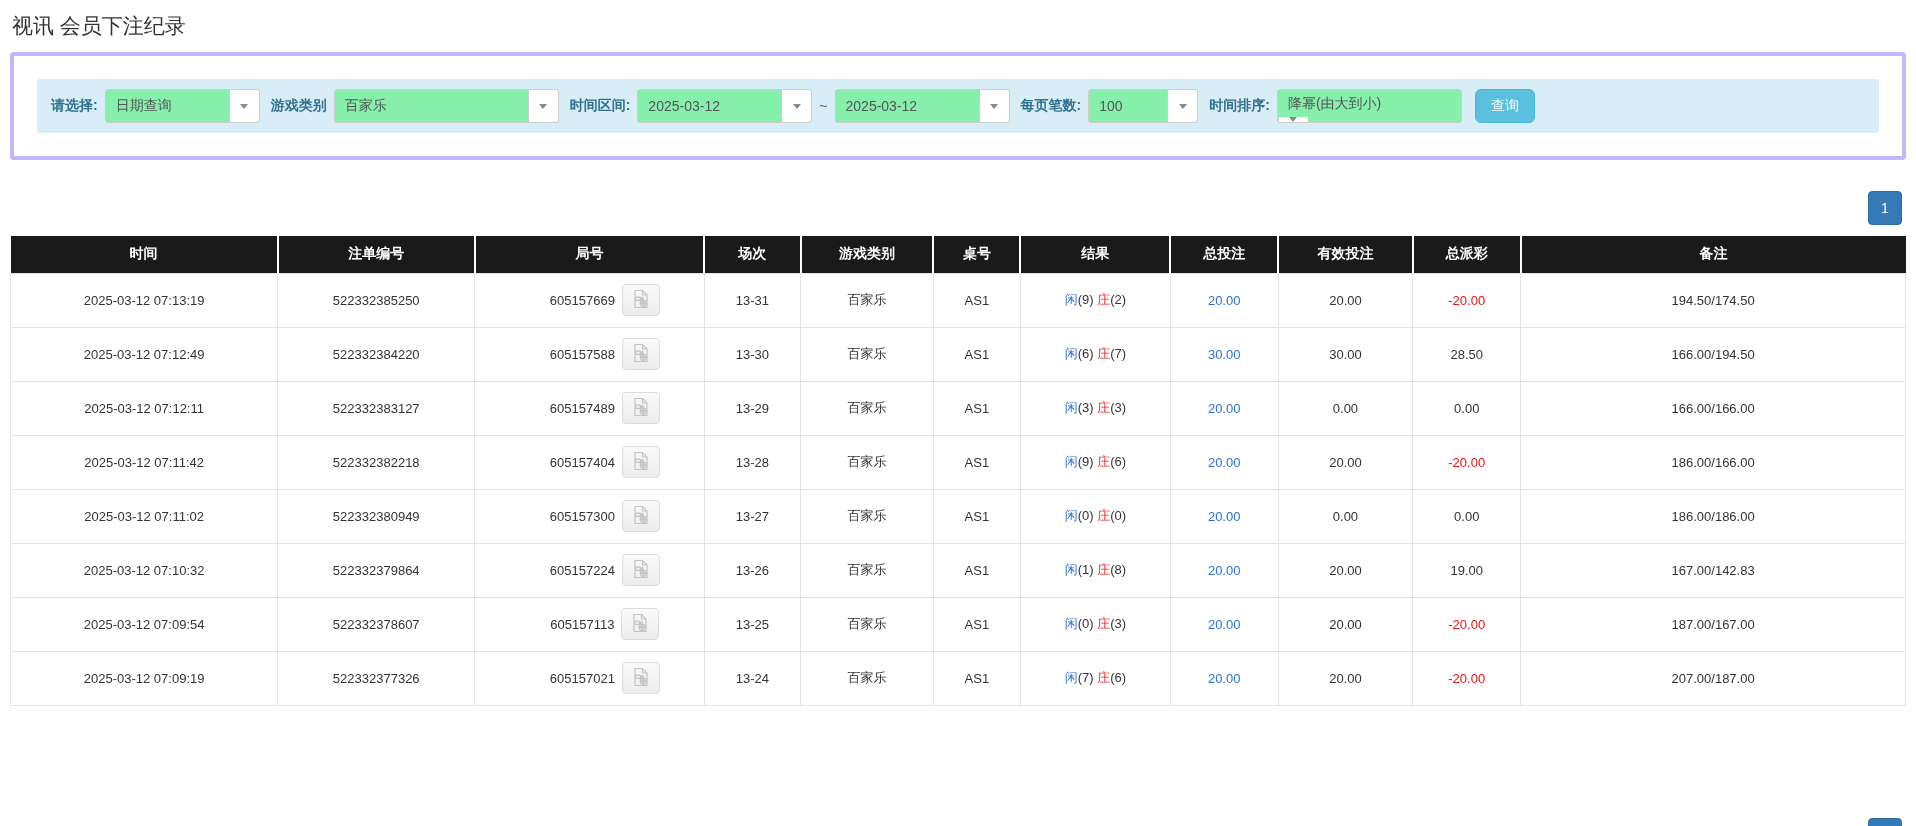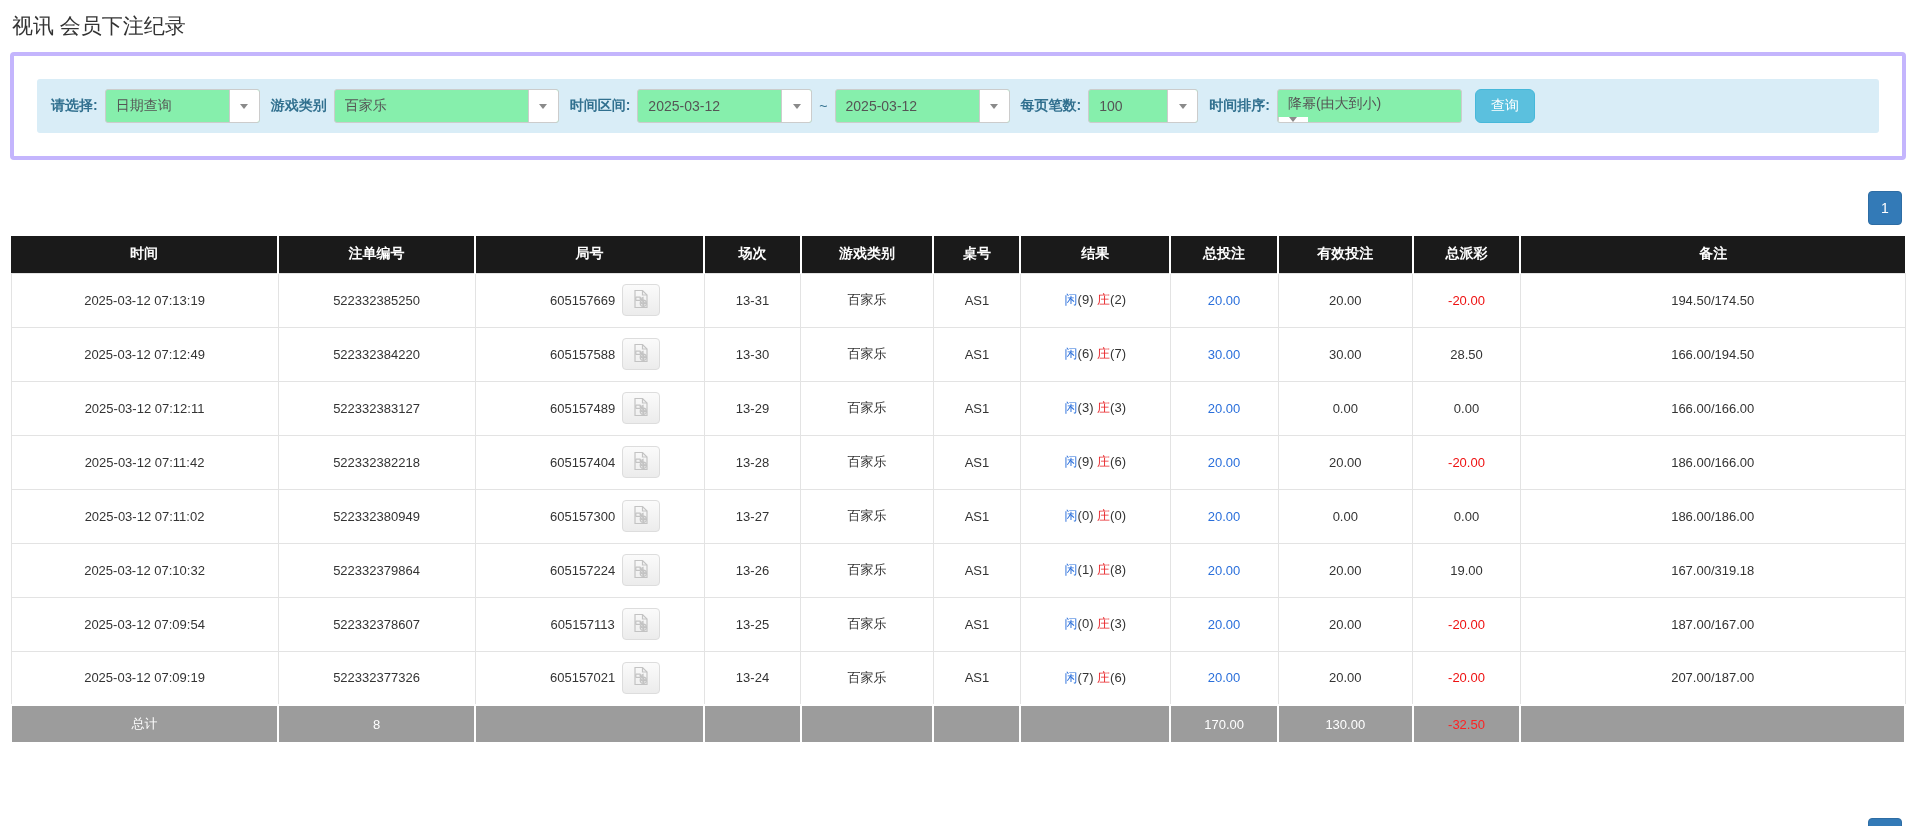--- a/index.html
+++ b/index.html
@@ -288,21 +288,21 @@
                   <circle cx="14" cy="14.2" r="0.55" fill="#c3c3c3"></circle>
                 </svg></span>
             </button></td>
           <td>13-26</td>
           <td>百家乐</td>
           <td>AS1</td>
           <td><span class="blue">闲</span><span class="dark">(1)</span> <span class="red">庄</span><span class="dark">(8)</span></td>
           <td><a class="bet-link">20.00</a></td>
           <td>20.00</td>
           <td><span class="dark">19.00</span></td>
-          <td>167.00/319.18</td>
+          <td>167.00/142.83</td>
         </tr>
         <tr>
           <td>2025-03-12 07:09:54</td>
           <td>522332378607</td>
           <td><span class="round-id">605157113</span><button class="video-btn">
               <span><svg width="20" height="20" viewBox="0 0 20 20" fill="none" stroke="#c3c3c3" stroke-width="1.2">
                   <path d="M4 1.5 H11.5 L16 6 V18.5 H4 Z"></path>
                   <path d="M11.5 1.5 V6 H16"></path>
                   <rect x="4.8" y="8.2" width="4.6" height="3.2" rx="0.5"></rect>
                   <path d="M9.4 9.8 L12 8.4 V11.6 Z"></path>
@@ -342,33 +342,20 @@
             </button></td>
           <td>13-24</td>
           <td>百家乐</td>
           <td>AS1</td>
           <td><span class="blue">闲</span><span class="dark">(7)</span> <span class="red">庄</span><span class="dark">(6)</span></td>
           <td><a class="bet-link">20.00</a></td>
           <td>20.00</td>
           <td><span class="neg">-20.00</span></td>
           <td>207.00/187.00</td>
         </tr>
-        <tr class="total-row">
-          <td>总计</td>
-          <td>8</td>
-          <td></td>
-          <td></td>
-          <td></td>
-          <td></td>
-          <td></td>
-          <td>170.00</td>
-          <td>130.00</td>
-          <td><span class="neg">-32.50</span></td>
-          <td></td>
-        </tr>
       </tbody>
   </table>
 
   <div class="pagination-bottom">
     <button class="page-btn">1</button>
   </div>
 
 </div>
 
 </body></html>

